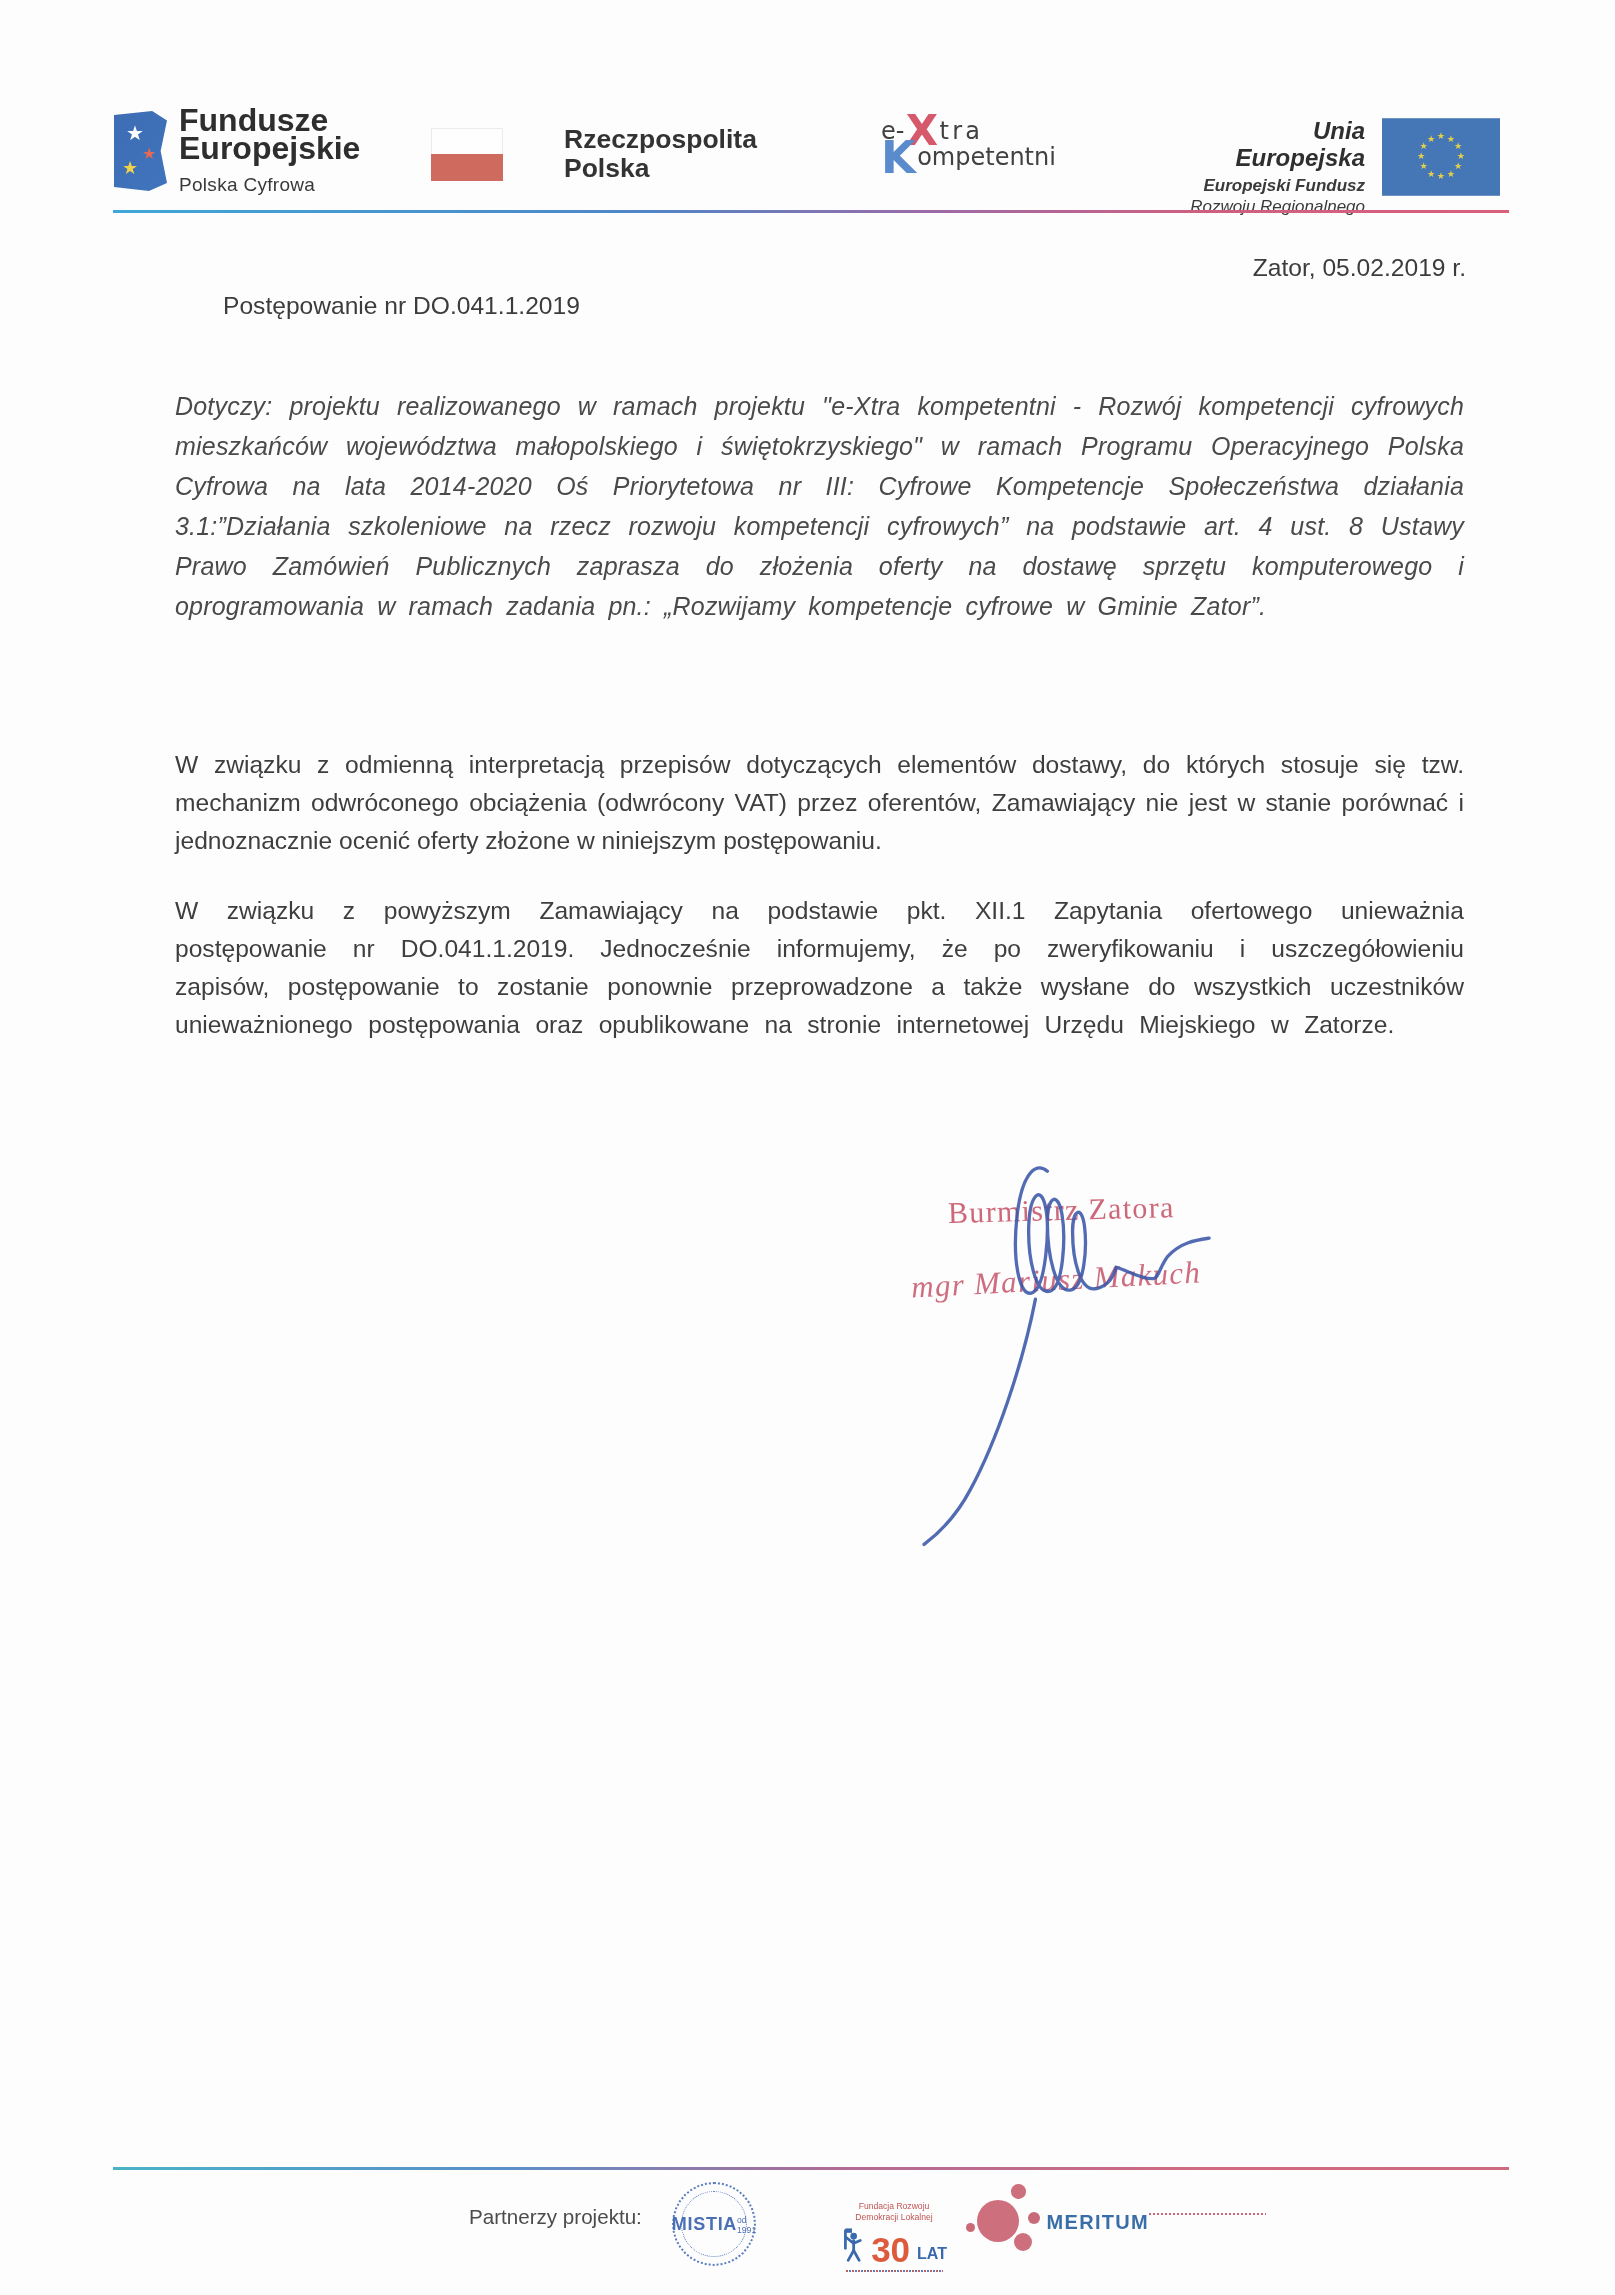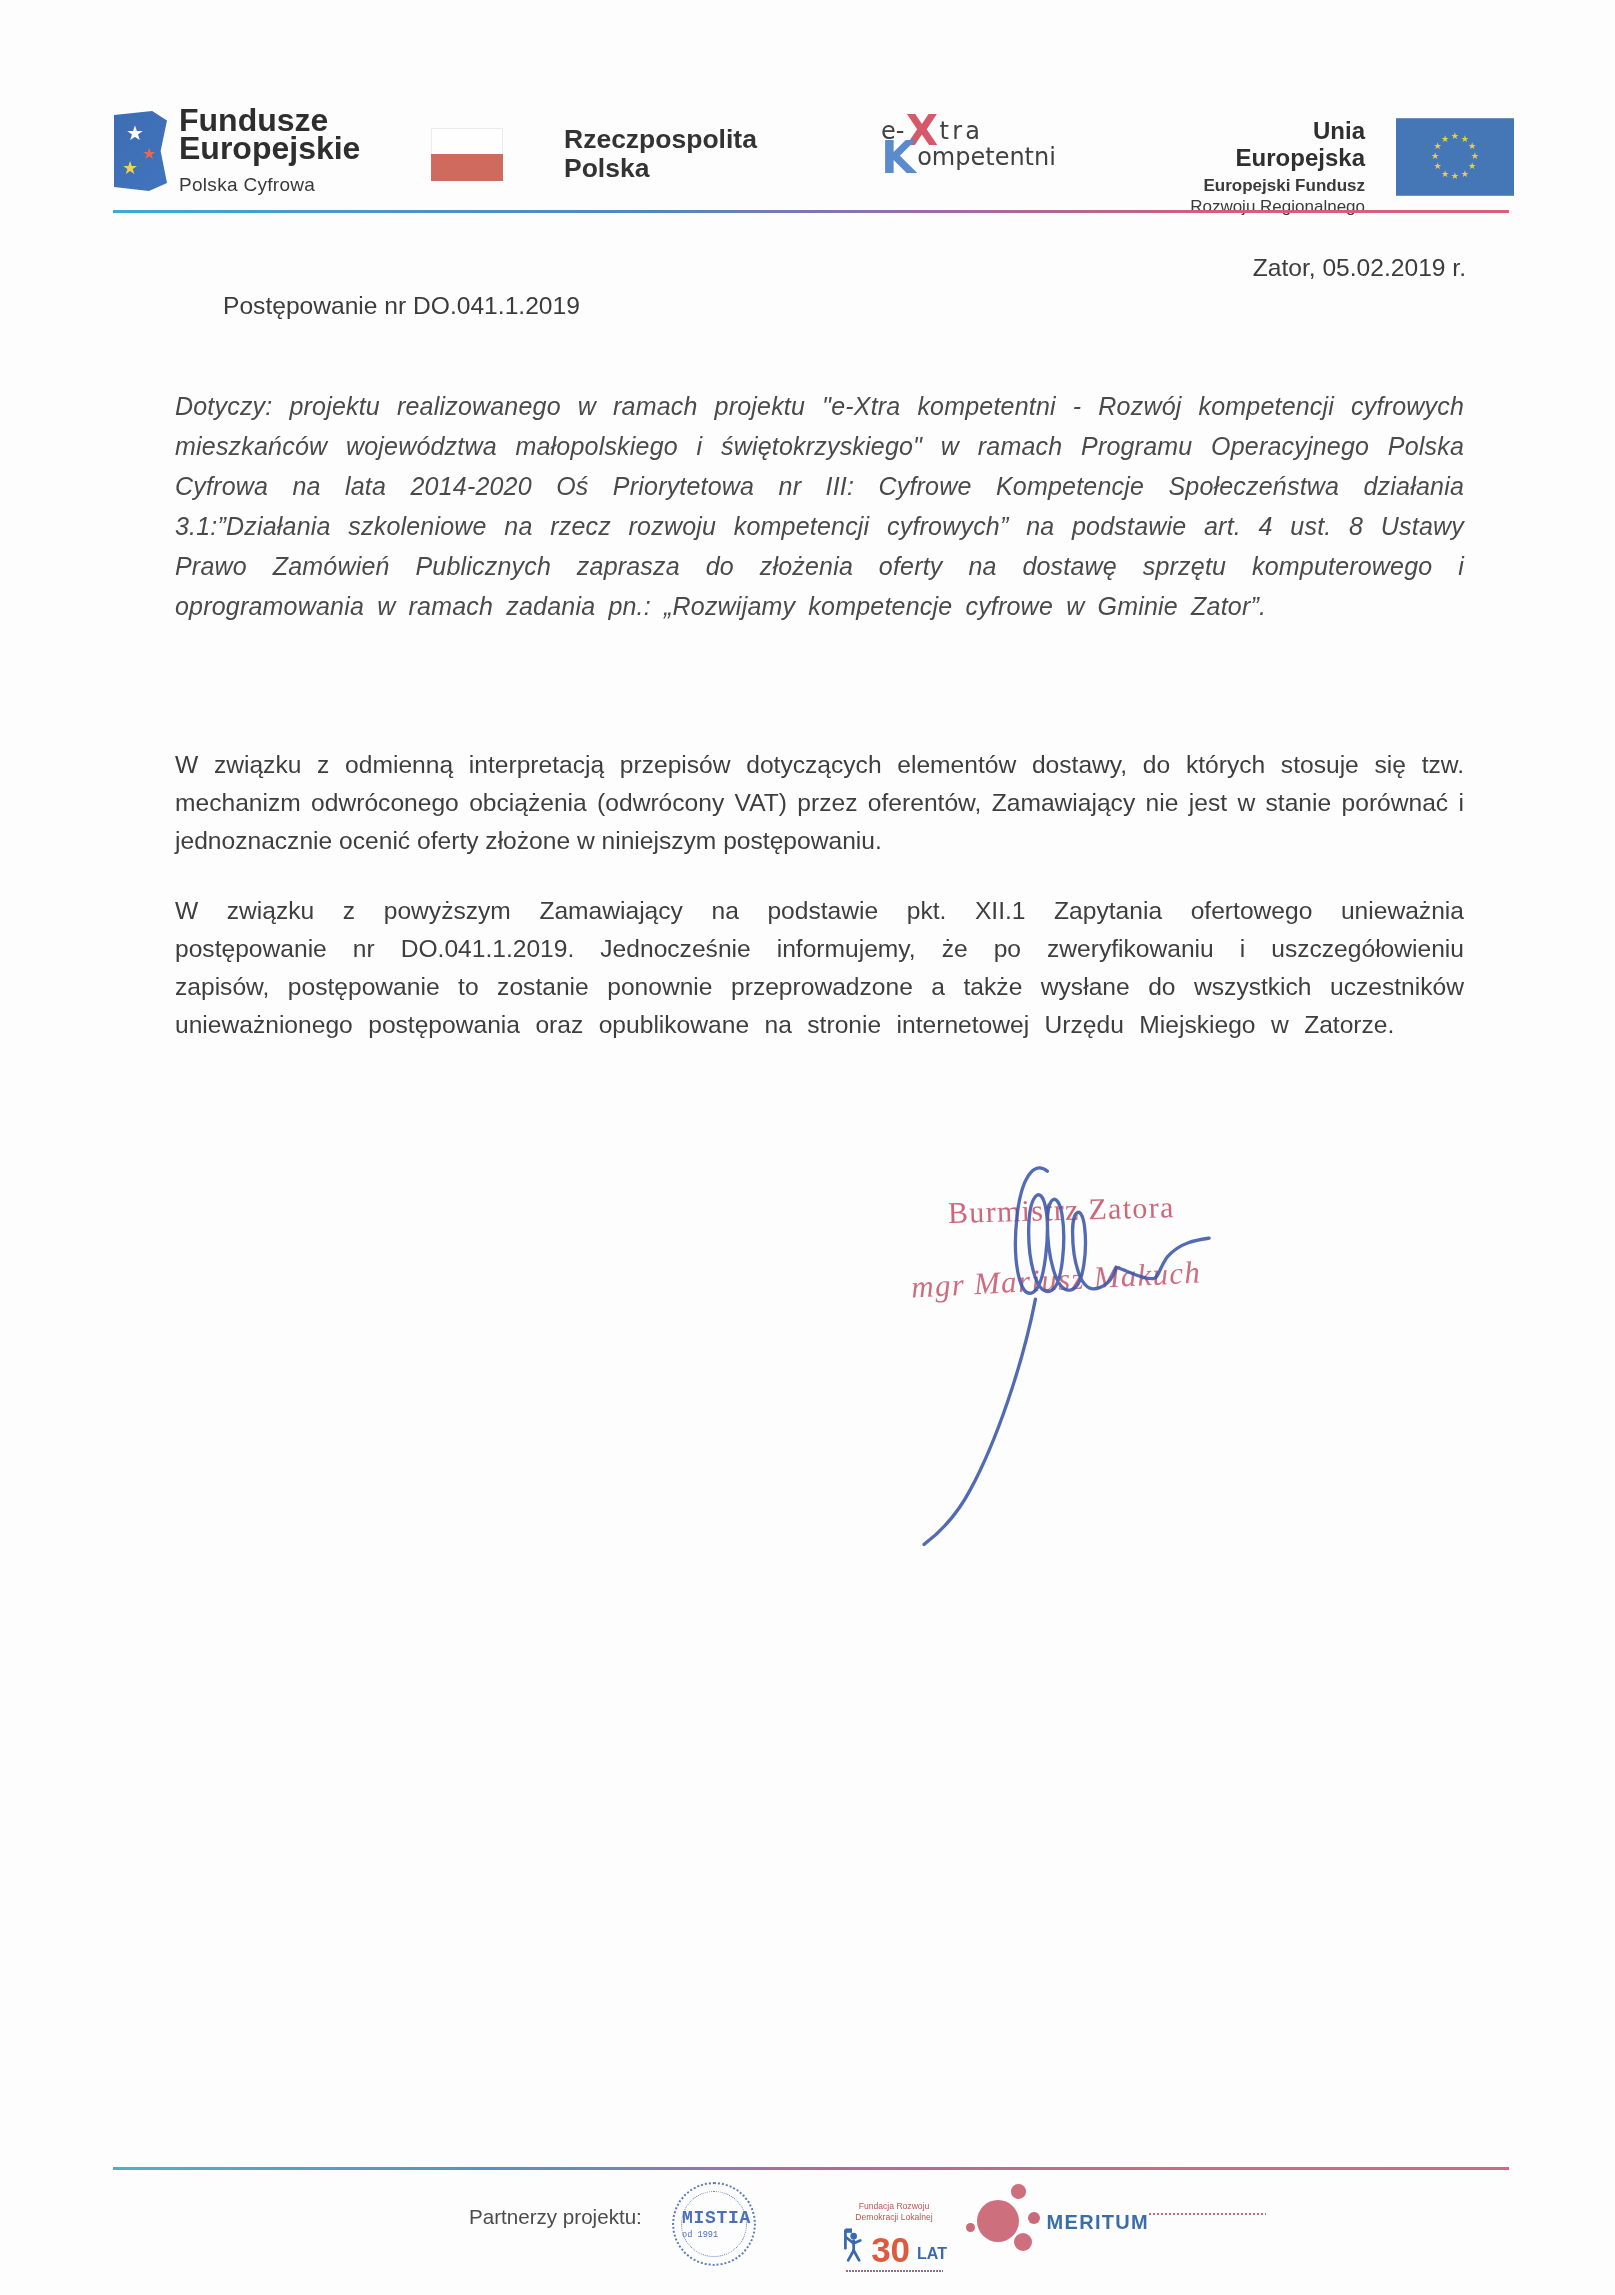--- a/index.html
+++ b/index.html
@@ -23,21 +23,21 @@
   .pl-flag{width:72px;height:53px;}
   .pl-flag .w{height:26.5px;background:#fefefe;border:0.7px solid #ececec;border-bottom:none;box-sizing:border-box;}
   .pl-flag .r{height:26.5px;background:#ce6a5e;}
   .rp-title{font-size:26.5px;font-weight:bold;color:#333;line-height:29px;}
   .logo-extra{left:881px;top:117px;display:block;}
   .ex-line1{font-size:24px;color:#414141;display:flex;align-items:center;font-family:"DejaVu Sans",sans-serif;}
   .ex-x{font-size:42px;font-weight:bold;color:#d5596a;line-height:26.5px;margin:0 1.3px;}
   .ex-tra{letter-spacing:3.3px;}
   .ex-line2{font-size:24px;color:#414141;display:flex;align-items:center;margin-top:-5.3px;font-family:"DejaVu Sans",sans-serif;}
   .ex-k{font-size:45px;font-weight:bold;color:#5a8bcd;line-height:35px;margin-right:1.3px;}
-  .logo-ue{left:1187px;top:118px;gap:31px;align-items:flex-start;}
+  .logo-ue{left:1187px;top:118px;gap:17px;align-items:flex-start;font-style:italic;}
   .ue-text{width:178px;text-align:right;}
   .ue-t1{font-size:24px;font-weight:bold;color:#2f2f2f;line-height:26.5px;}
   .ue-t2,.ue-t3{font-size:17px;color:#3a3a3a;line-height:21px;}
   .ue-t2{margin-top:4px;font-weight:bold;}
   .eu-flag{display:block;}
   
   .rule{position:absolute;left:113px;width:1396px;height:3.3px;}
   .rule-top{top:210px;background:linear-gradient(90deg,#3fa7d9 0%,#4f86c6 38%,#9a6ba8 58%,#cf5f7f 78%,#d95f7c 100%);}
   .rule-bottom{top:2167px;background:linear-gradient(90deg,#49b3c6 0%,#5a8fc8 28%,#b06b95 52%,#d06b82 78%,#cf6b80 100%);}
   
@@ -54,21 +54,21 @@
   .stamp-title{position:absolute;left:948px;top:1193px;font-family:"Liberation Serif",serif;
     font-size:30px;color:rgba(198,83,104,.88);transform:rotate(-1.5deg);letter-spacing:1.3px;}
   .stamp-name{position:absolute;left:911px;top:1262px;font-family:"Liberation Serif",serif;
     font-style:italic;font-size:31px;color:rgba(198,83,104,.85);transform:rotate(-3deg);letter-spacing:1.3px;}
   .sig{position:absolute;left:876px;top:1148px;pointer-events:none;}
   
   .partners-label{position:absolute;left:469px;top:2205px;font-size:20.6px;color:#4c4c4c;}
   .mistia{position:absolute;left:672px;top:2182px;width:84px;height:84px;border-radius:50%;
     border:2px dotted #5b7cbd;box-sizing:border-box;display:flex;align-items:center;justify-content:center;}
   .mistia-inner{width:66px;height:66px;border-radius:50%;border:1.3px dotted #5b7cbd;box-sizing:border-box;
-    display:flex;flex-direction:column;align-items:flex-start;justify-content:center;font-family:Liberation Mono, monospace;}
+    display:flex;flex-direction:row;align-items:center;justify-content:center;}
   .mistia-name{font-size:18px;font-weight:bold;color:#4a6fb5;letter-spacing:0.7px;}
   .mistia-since{font-size:8.6px;color:#4a6fb5;margin-top:1.3px;}
   .frdl{position:absolute;left:841px;top:2181px;width:106px;margin-top:20px;}
   .frdl-org{font-size:8.6px;color:#bf534f;line-height:10.6px;text-align:center;}
   .frdl-row{display:flex;align-items:flex-end;justify-content:center;gap:7px;margin-top:2.7px;}
   .frdl-30{font-size:35px;font-weight:bold;color:#dd5a3c;line-height:32px;}
   .frdl-lat{font-size:16px;font-weight:bold;color:#3a6aad;margin-bottom:2.7px;}
   .frdl-fineline{margin:4px auto 0;width:97px;height:2px;
     background:repeating-linear-gradient(90deg,#c0605d 0 2px,transparent 2px 3.3px,#5b7cbd 3.3px 4.6px,transparent 4.6px 6px);}
   .meritum{position:absolute;left:966px;top:2183px;display:flex;align-items:center;gap:6.6px;}

